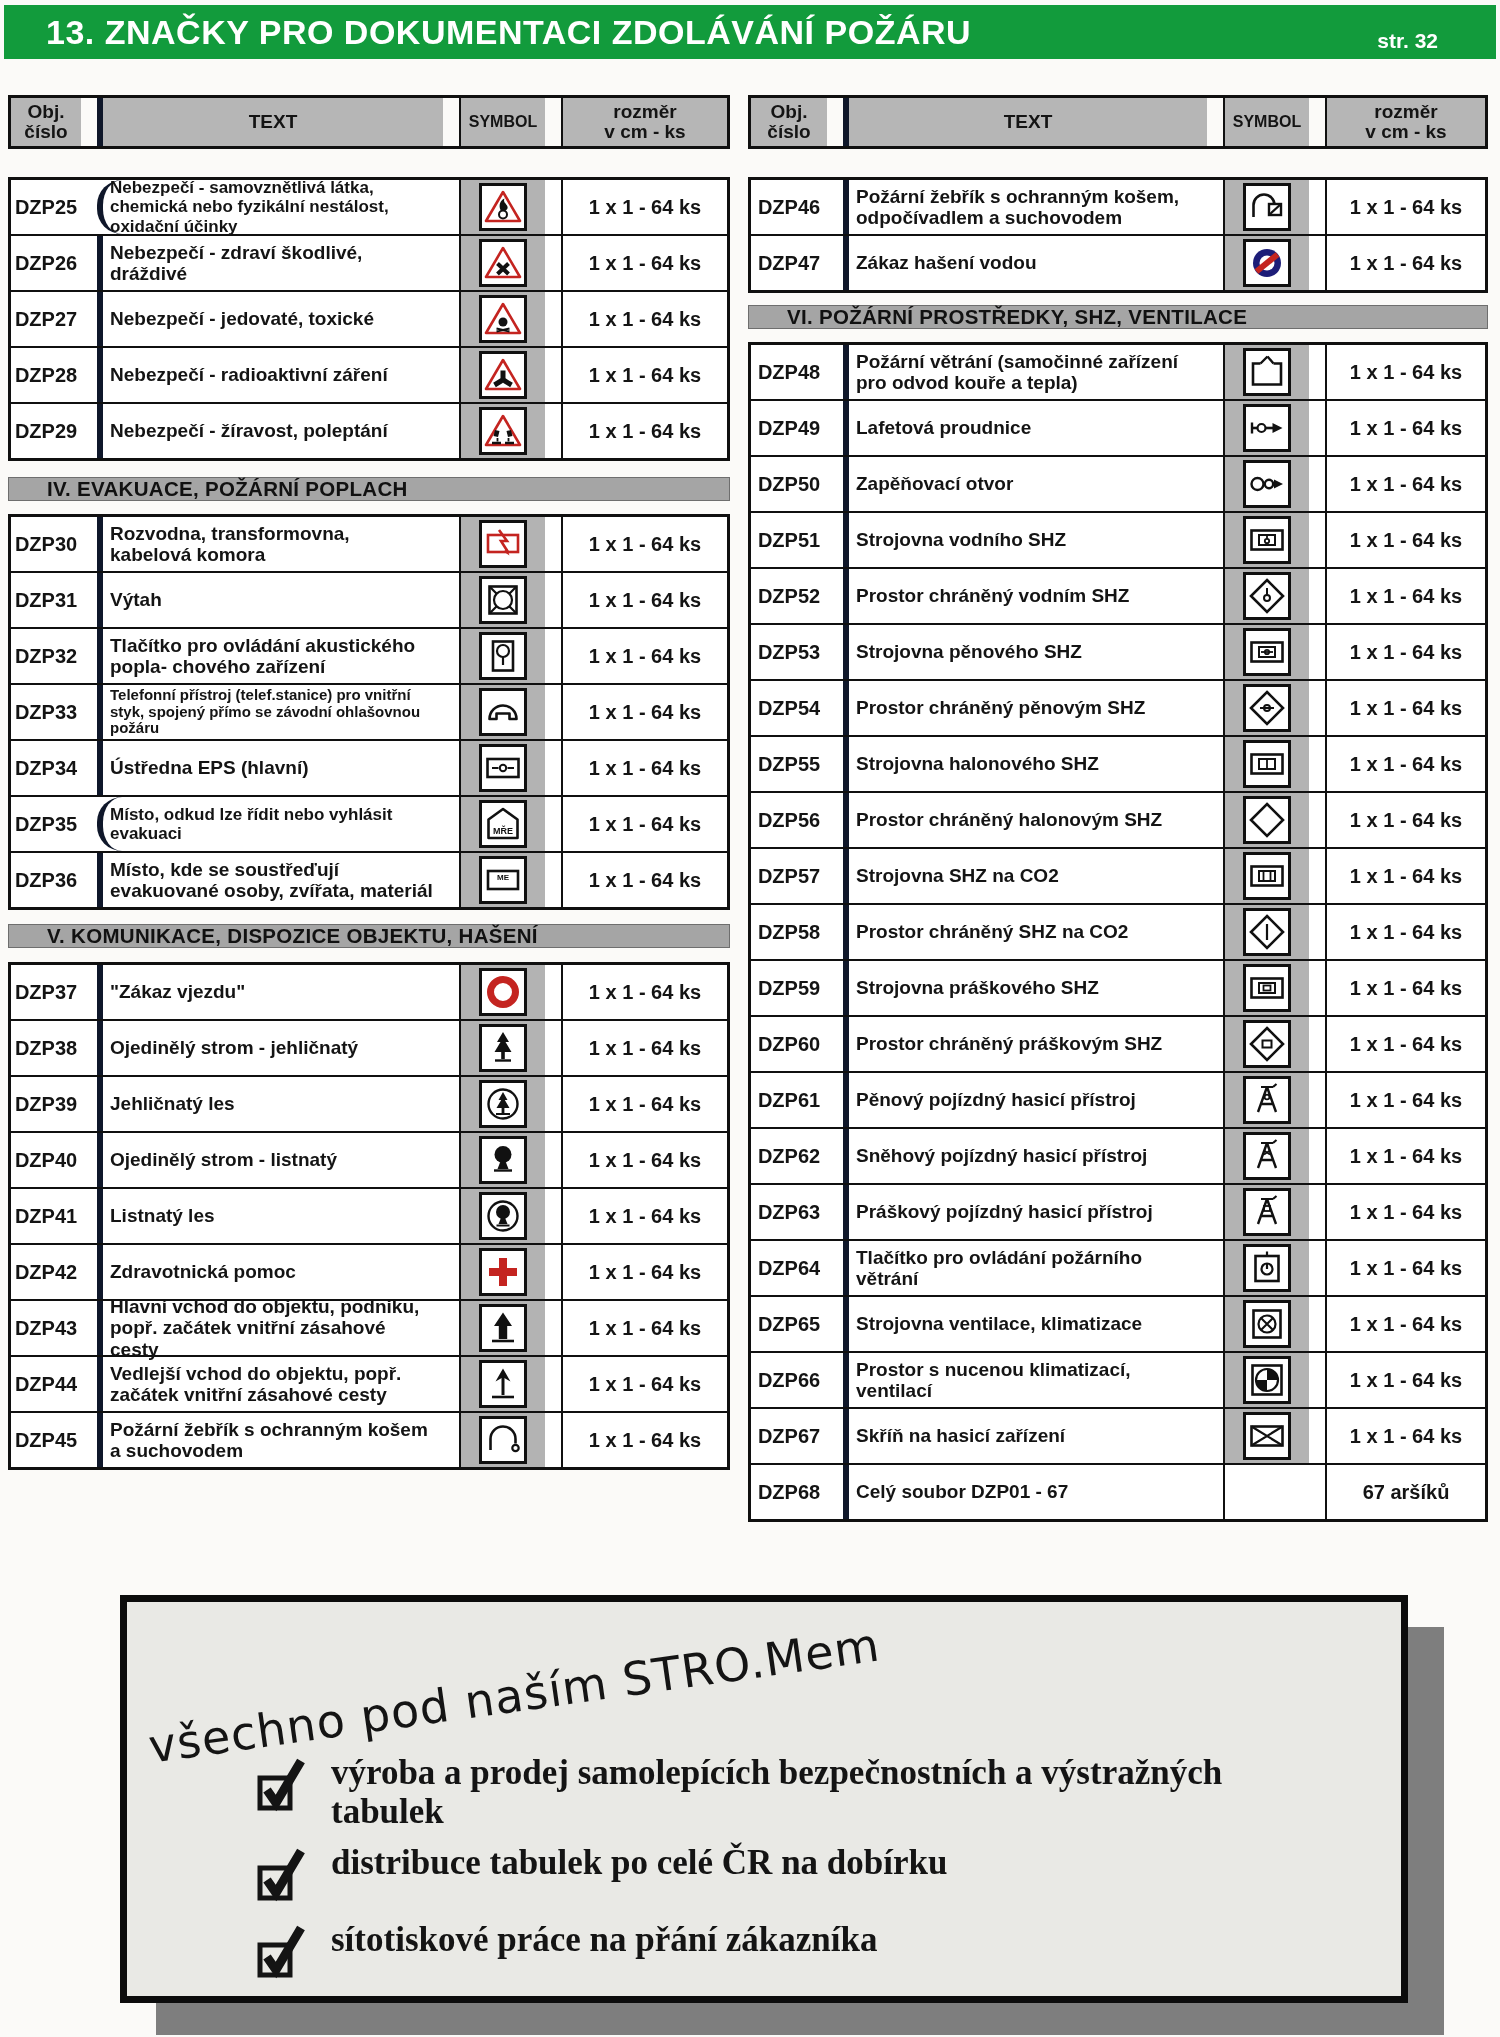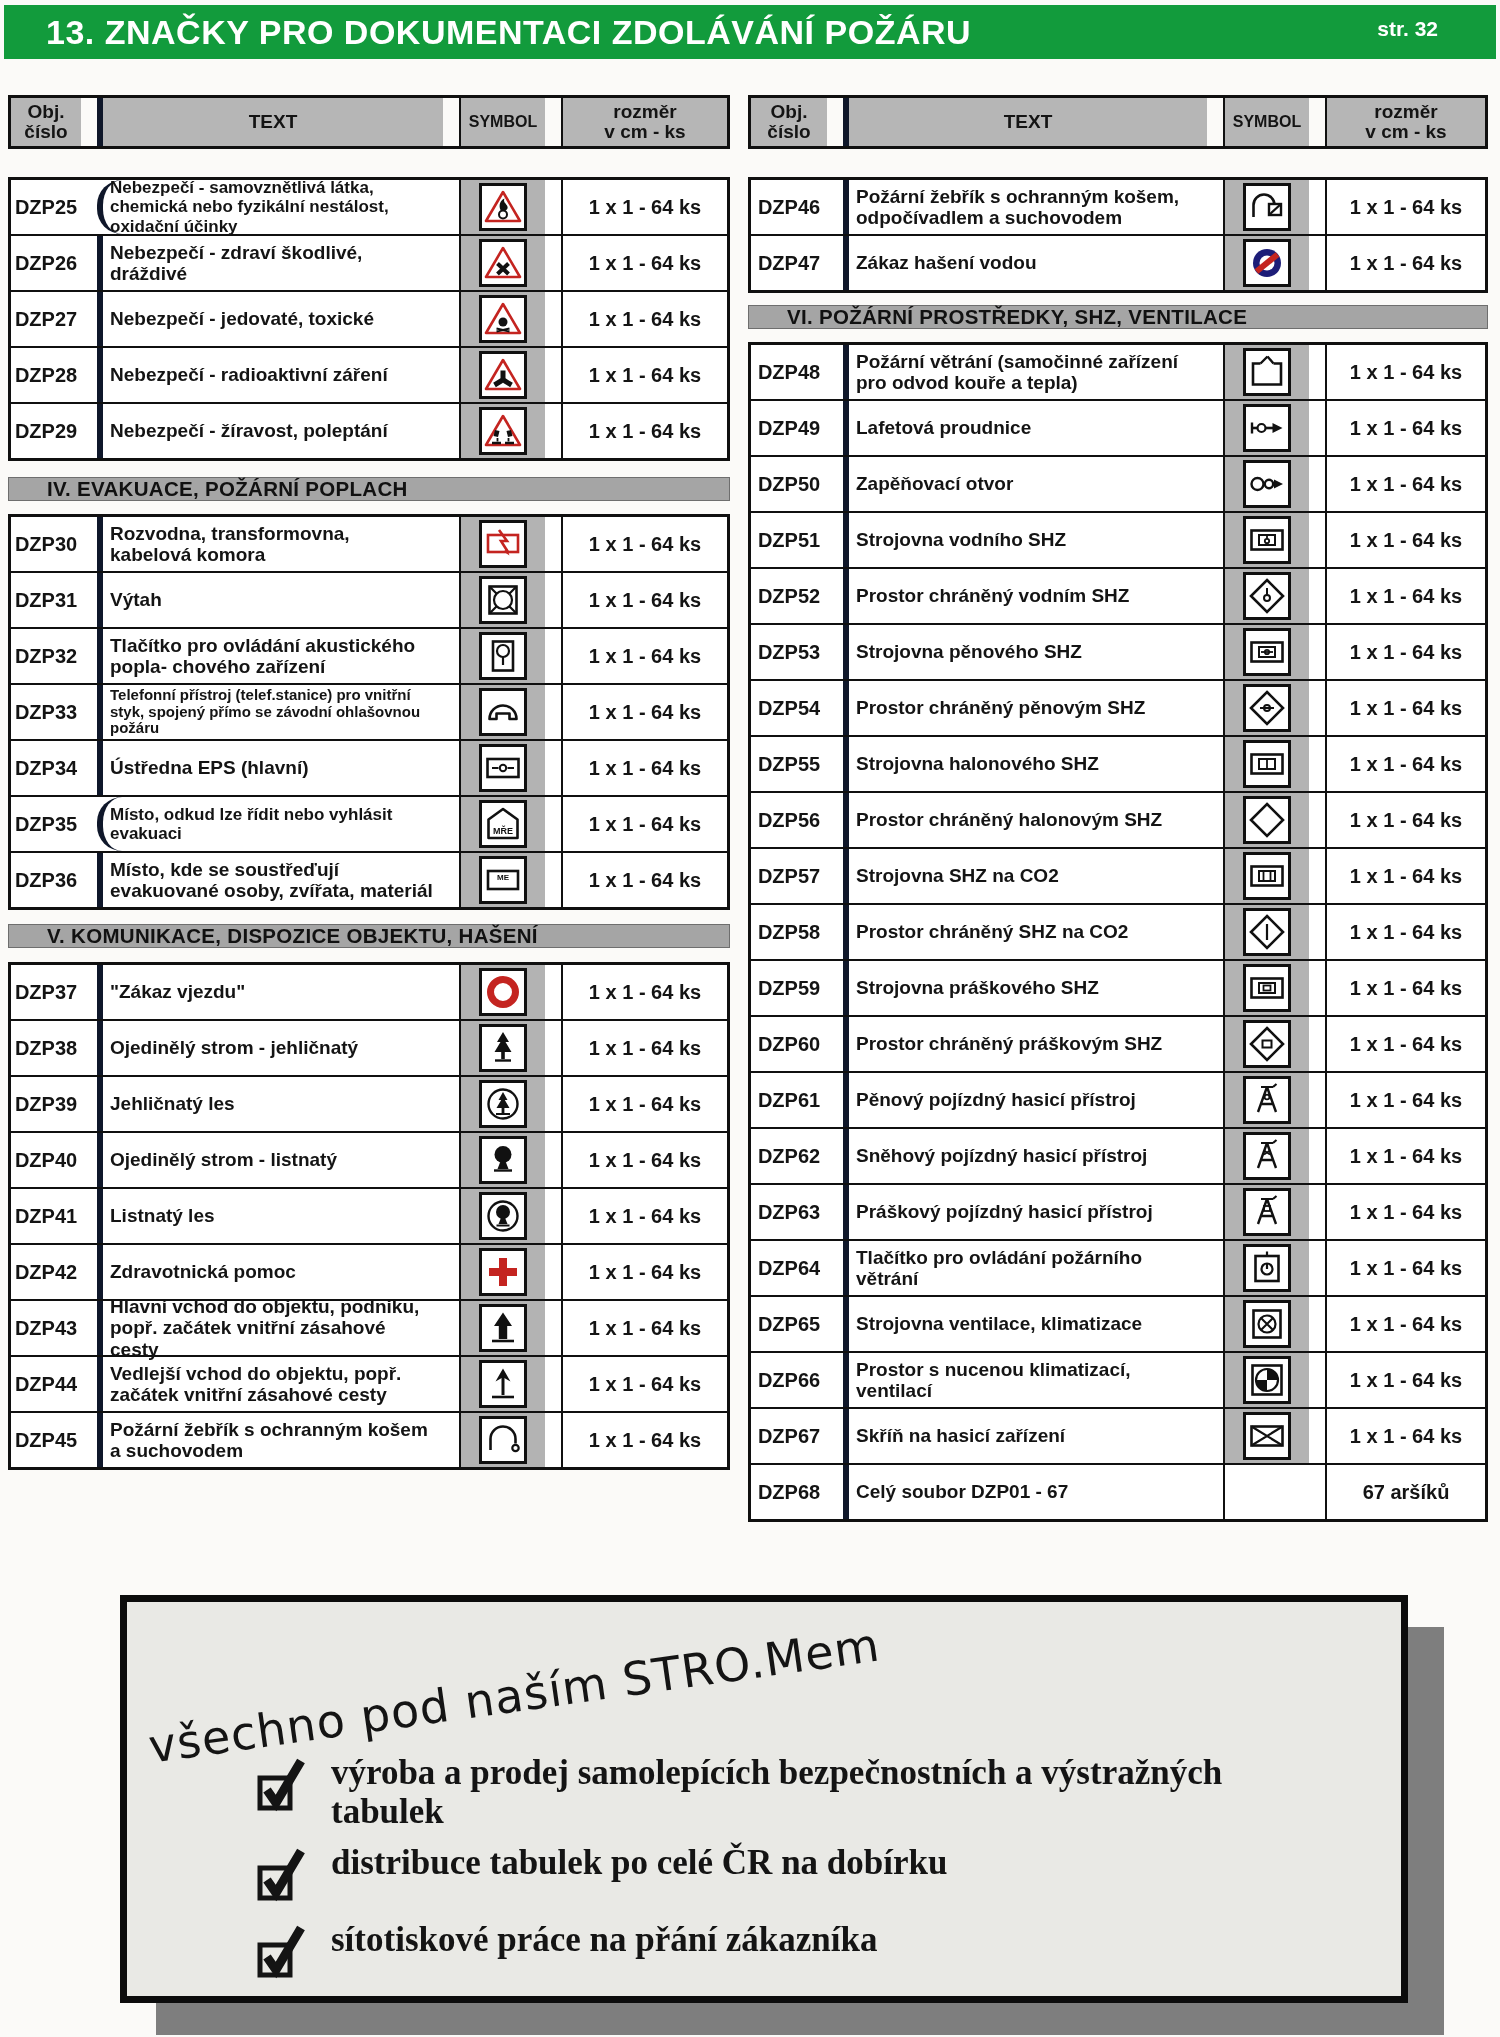--- a/index.html
+++ b/index.html
@@ -15,21 +15,21 @@
   .titlebar{
     position:absolute;left:4px;right:4px;top:5px;height:54px;
     background:var(--green,#129b3c);
     display:flex;align-items:center;padding-left:28px;
   }
   .titlebar .ttl{
     color:#fff;font-weight:bold;font-size:34px;letter-spacing:.5px;
     padding-left:14px;white-space:nowrap;
   }
   .titlebar .pnum{
-    position:absolute;right:58px;top:12px;color:#fff;font-weight:bold;font-size:21px;
+    position:absolute;right:58px;top:24px;color:#fff;font-weight:bold;font-size:21px;
   }
 
   
   .table-col{position:absolute;top:95px;}
   #col-left{left:8px;width:722px;}
   #col-right{left:748px;width:740px;}
 
   .row-group{border:3px solid #101010;background:#fff;}
   .trow{display:flex;height:54px;border-top:2px solid #101010;gap:16px;}
   .trow:first-child{border-top:none;}

